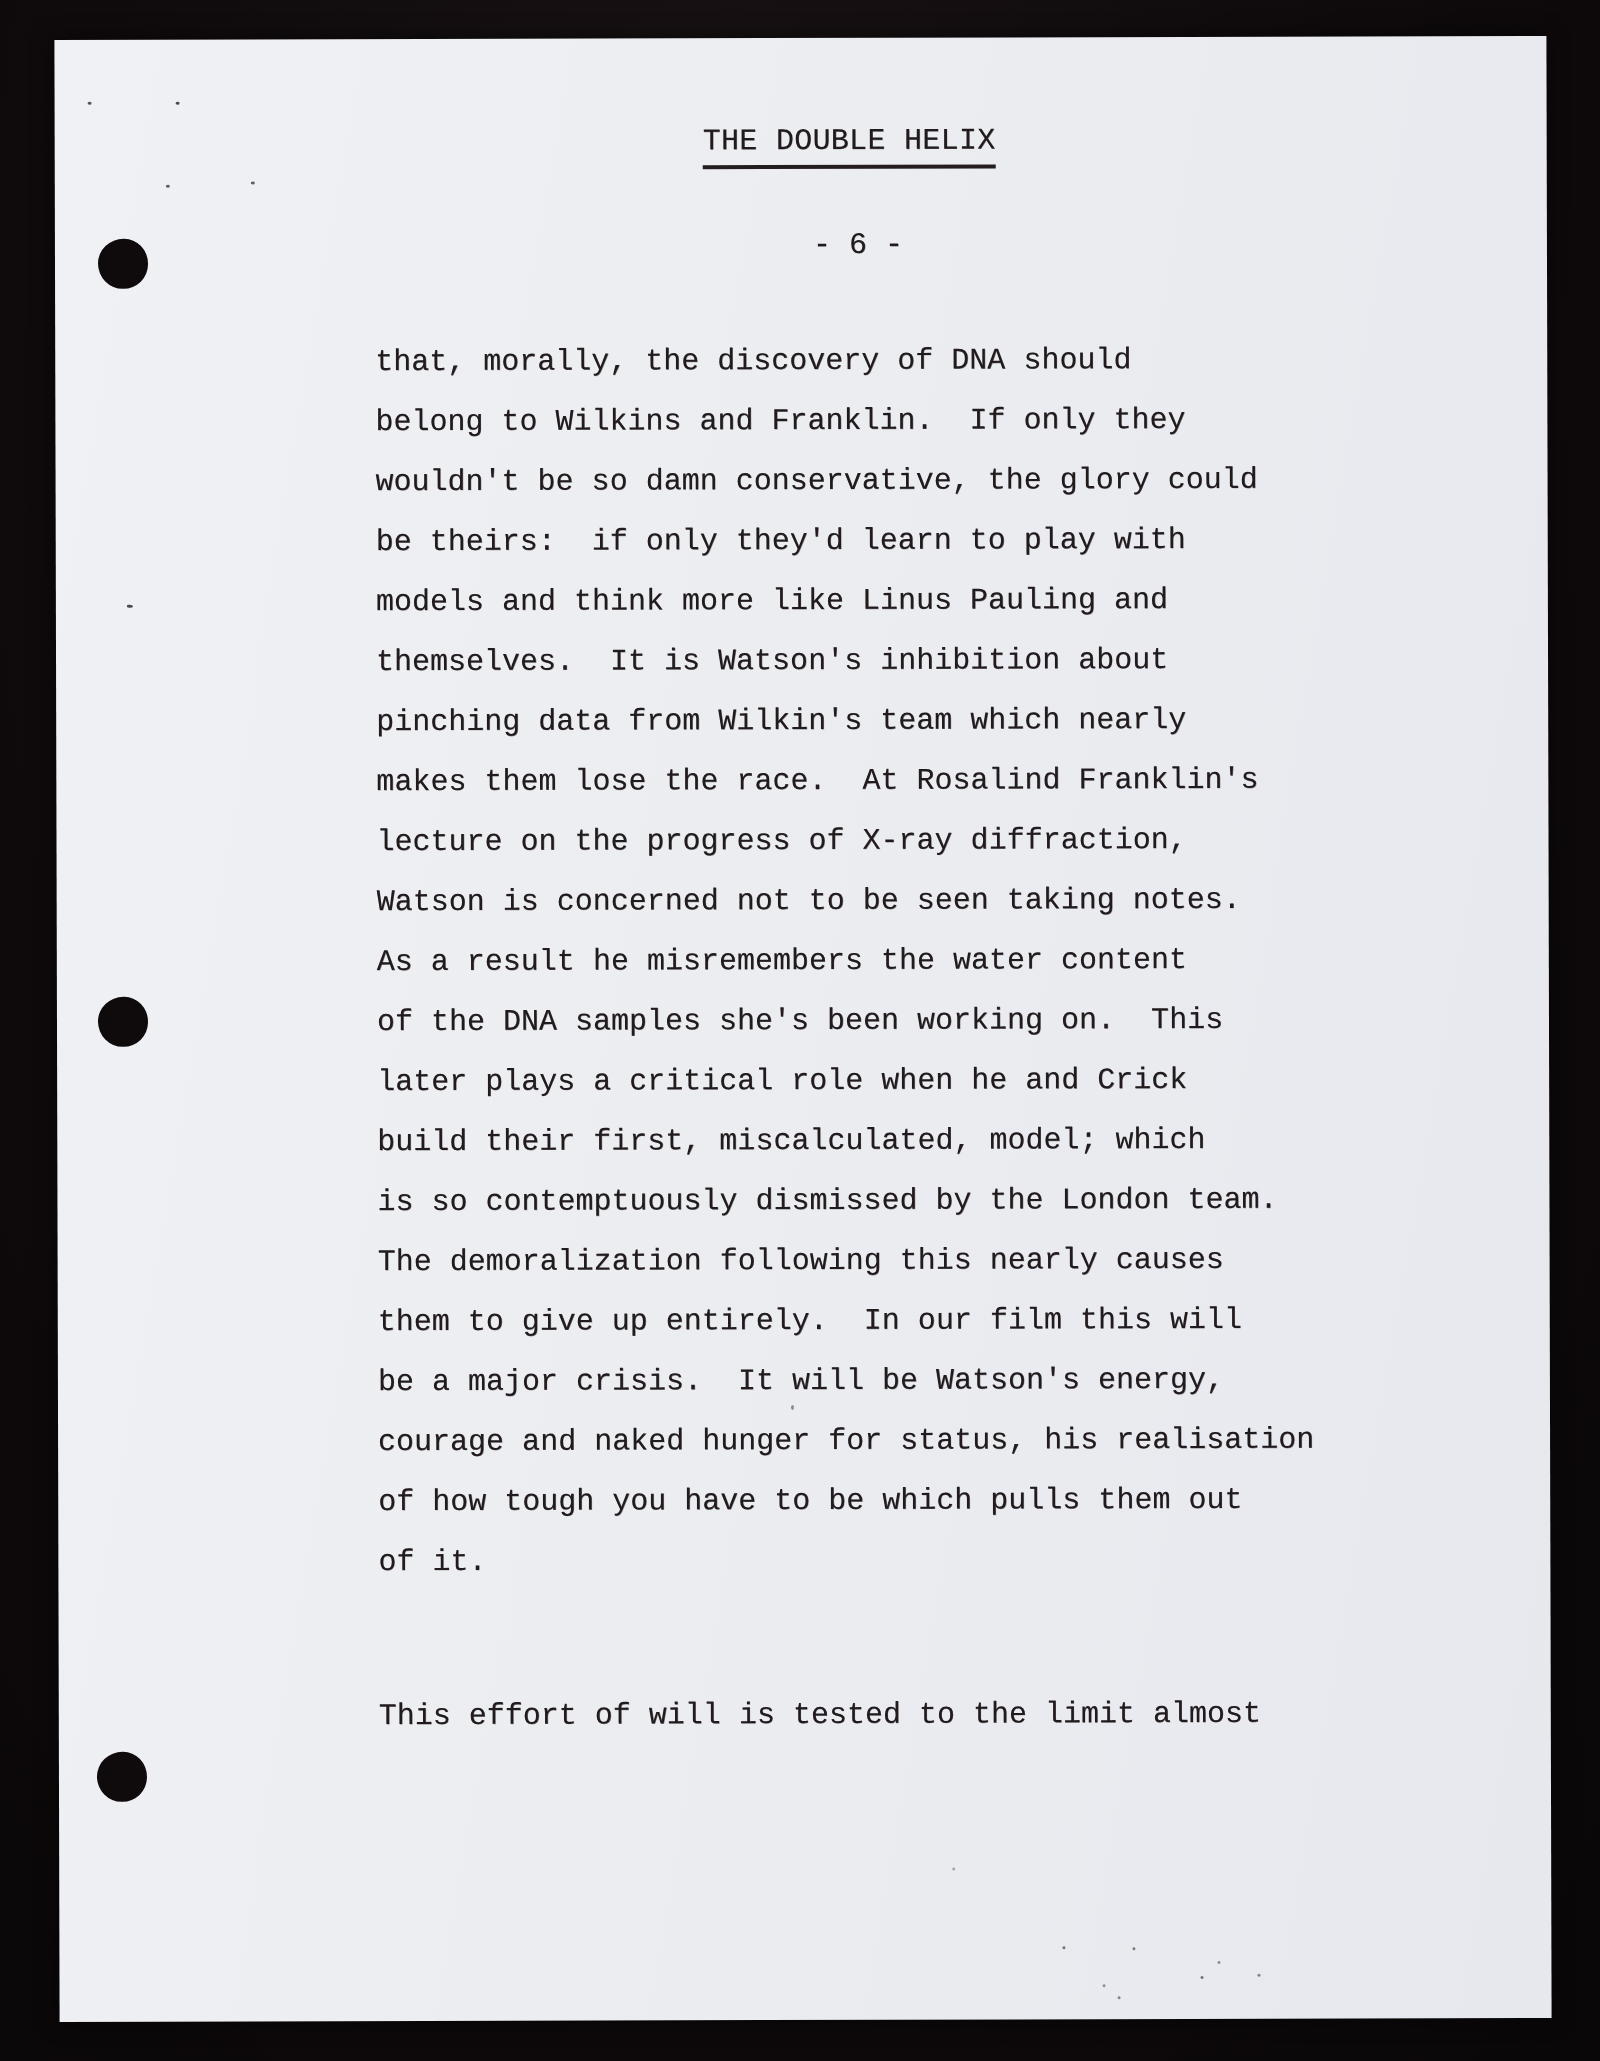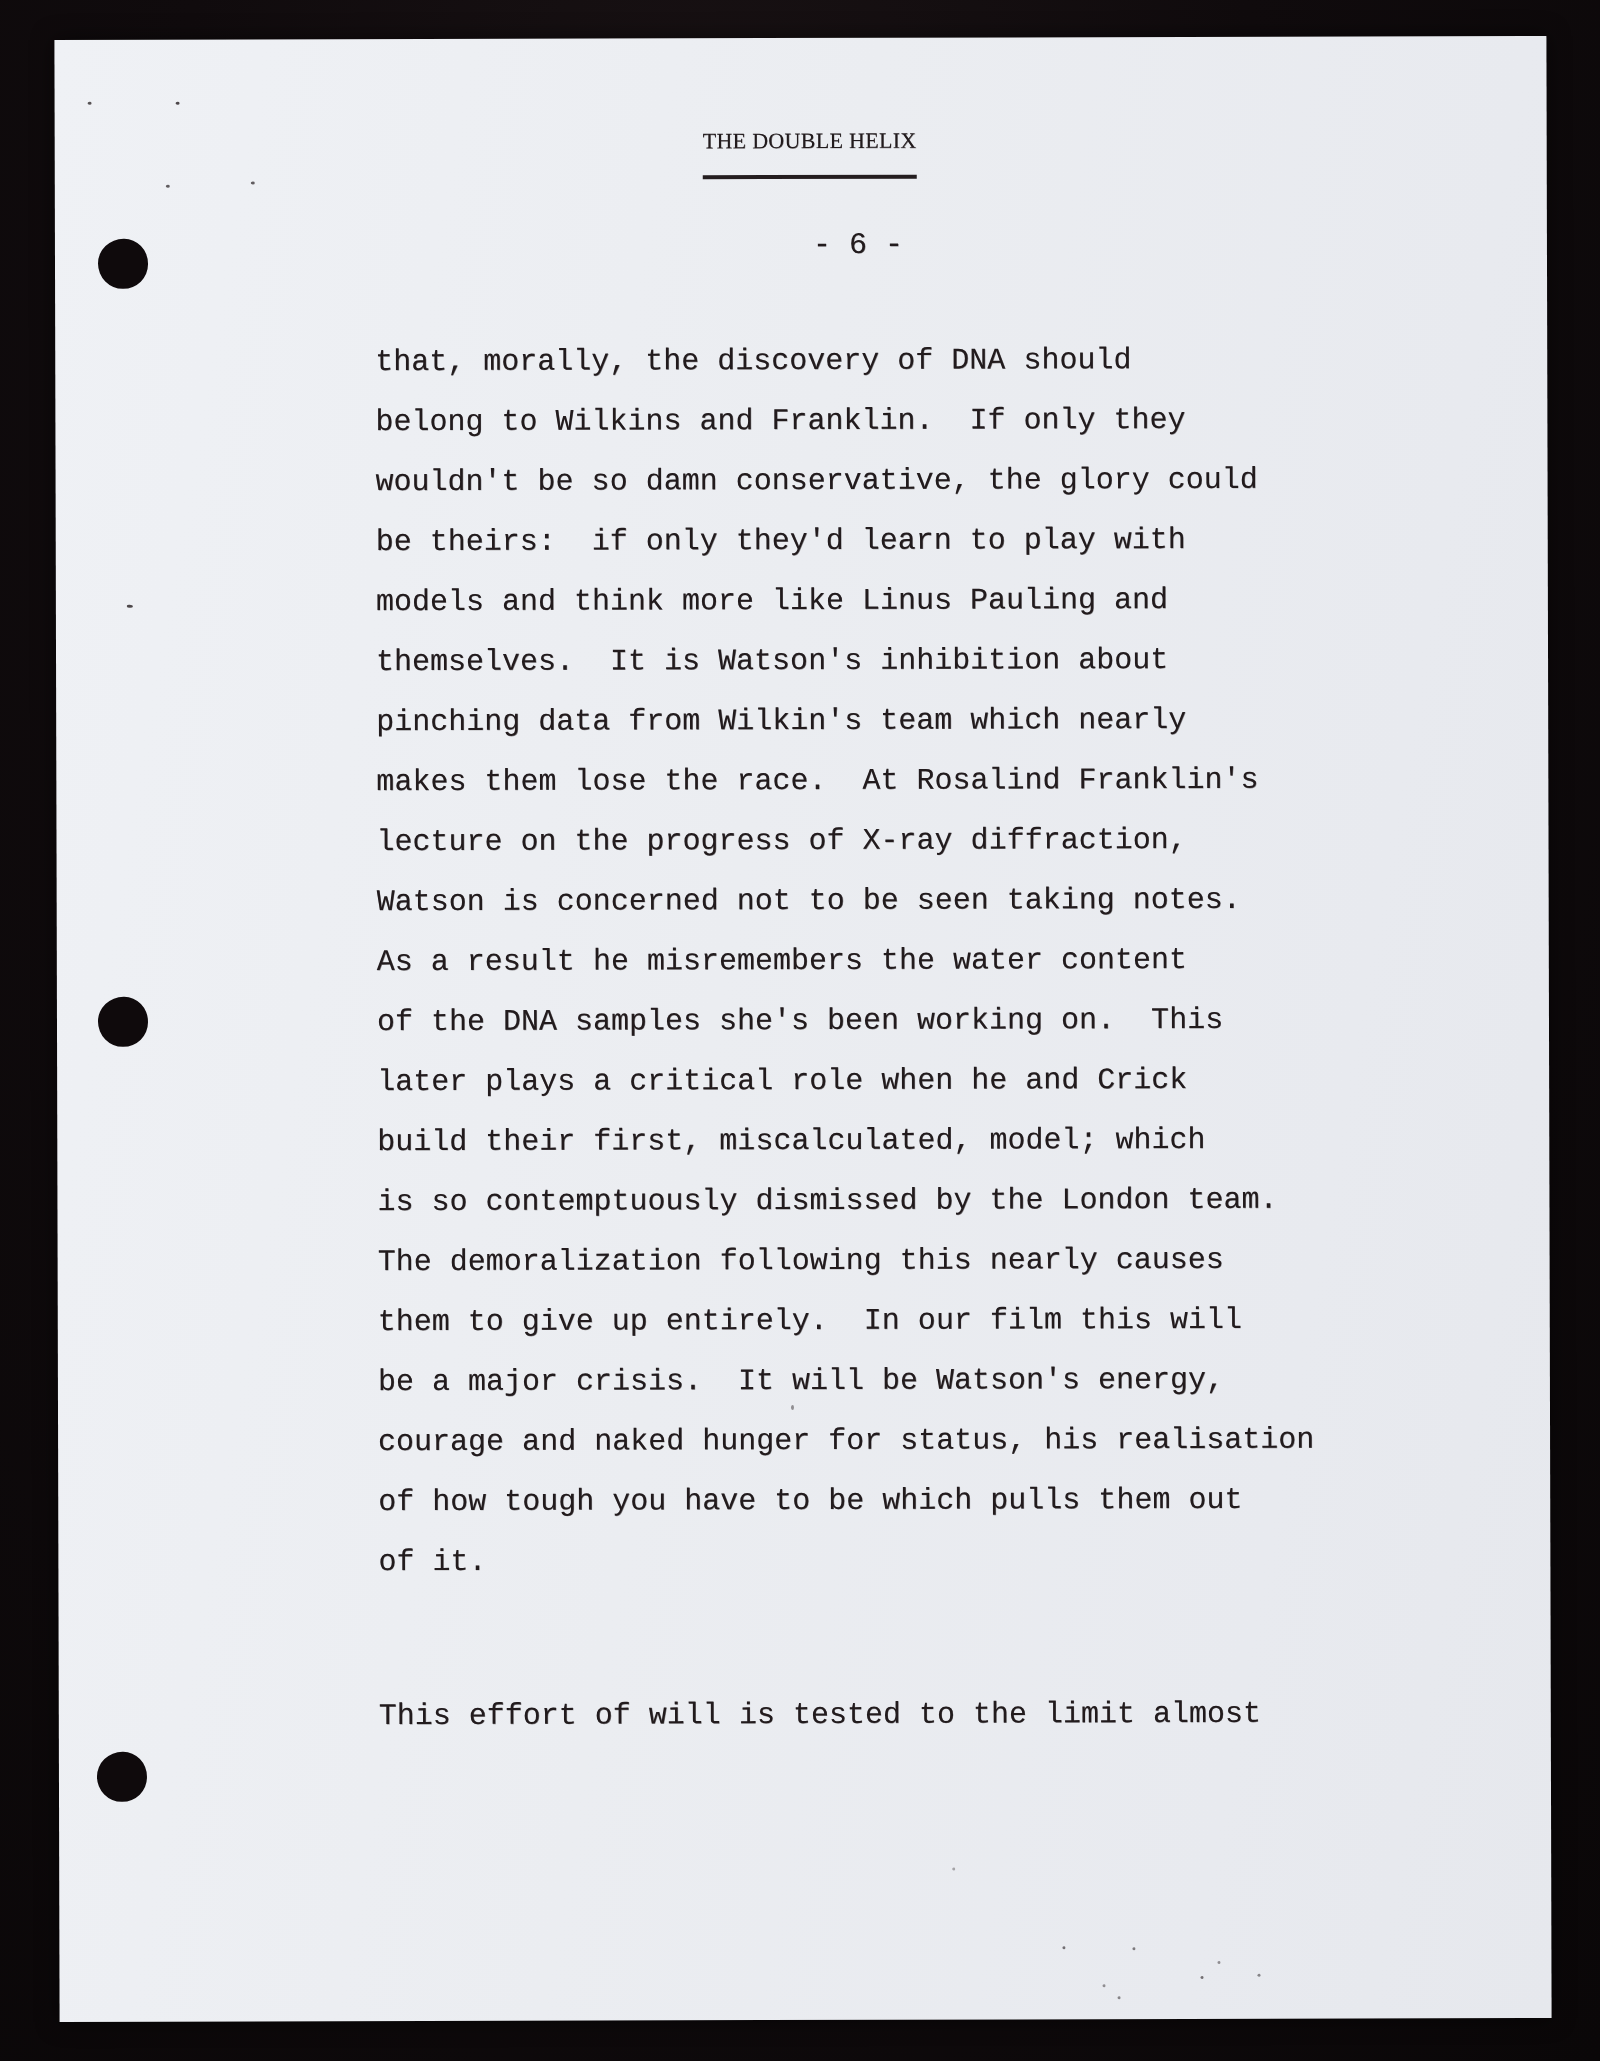--- a/index.html
+++ b/index.html
@@ -9,25 +9,24 @@
     font-family:"Liberation Mono","DejaVu Sans Mono",monospace;
   }
   .paper{
     position:absolute;left:57px;top:38px;width:1492px;height:1982px;
     background:linear-gradient(100deg,#eff1f5 0%,#ebedf1 45%,#e8eaef 80%,#e6e8ed 100%);
     transform:rotate(-0.15deg);transform-origin:50% 50%;
     box-shadow:0 0 22px rgba(0,0,0,0.55);
   }
   .title{
     position:absolute;left:648px;top:85px;margin:0;
-    font-size:22px;font-weight:normal;line-height:36px;letter-spacing:0.3px;
+    font-size:30px;font-weight:normal;line-height:36px;letter-spacing:0.3px;
     color:#221b1d;white-space:pre;
-    border-bottom:4px solid #241d1f;padding-bottom:16px;
+    border-bottom:4px solid #241d1f;padding-bottom:6px;
     text-shadow:0.4px 0.4px 0.5px rgba(34,27,29,0.55);
-    font-family:Liberation Serif, serif;
   }
   .page-number{
     position:absolute;left:758px;top:189px;
     font-size:30px;line-height:36px;color:#221b1d;white-space:pre;
     text-shadow:0.4px 0.4px 0.5px rgba(34,27,29,0.55);
   }
   .body-text{
     position:absolute;left:320px;top:293px;width:1060px;
     font-size:30px;line-height:60px;color:#221b1d;
     text-shadow:0.4px 0.4px 0.5px rgba(34,27,29,0.5);

